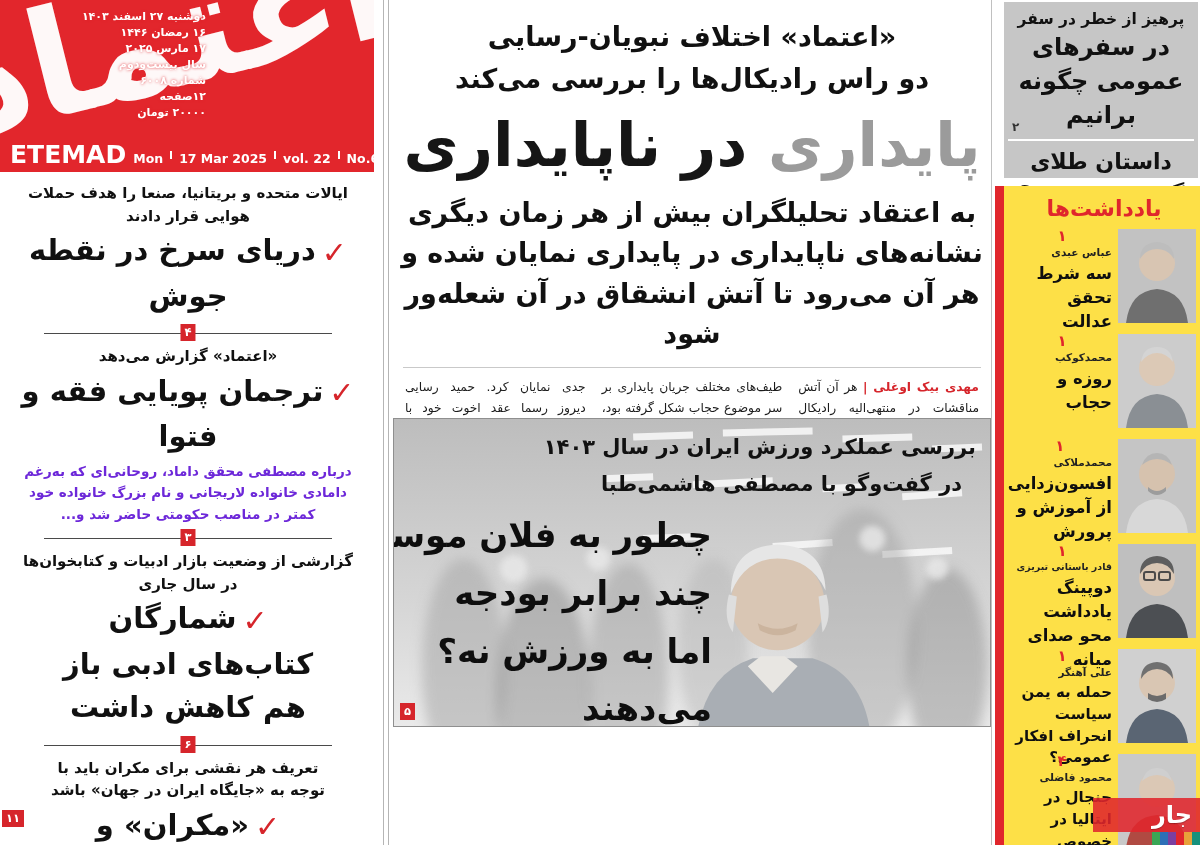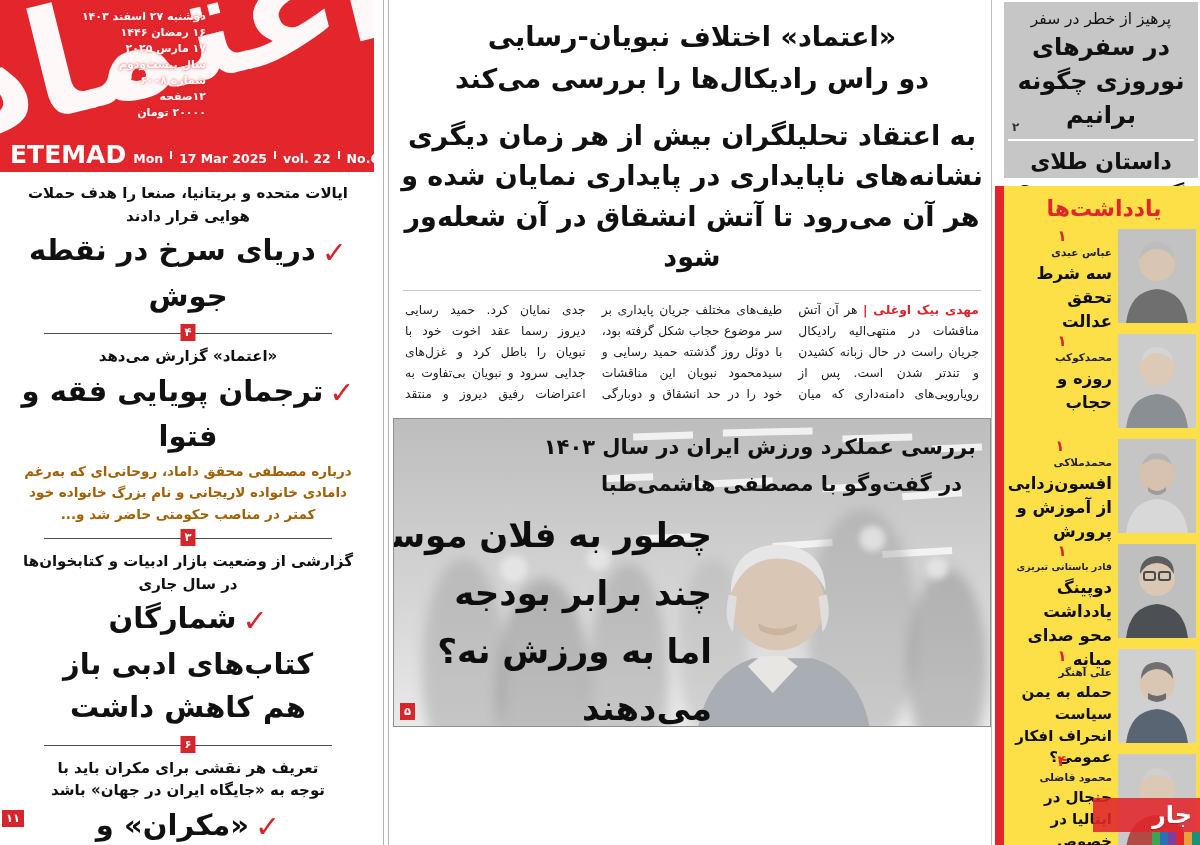--- a/index.html
+++ b/index.html
@@ -17,21 +17,21 @@
   .date-list { position:absolute; top:9px; right:168px; text-align:right; direction:rtl; font-size:11px; font-weight:bold; line-height:1.45; text-shadow:0 0 3px rgba(226,38,44,.9); }
   .latin-line { position:absolute; left:10px; right:6px; bottom:3px; display:flex; align-items:baseline; gap:7px; white-space:nowrap; }
   .latin-logo { font-size:25px; font-weight:bold; letter-spacing:0; }
   .latin-item { font-size:12.5px; font-weight:bold; }
   .sq { width:8px; height:8px; border:1.5px solid #fff; display:inline-block; align-self:center; }
 
   
   .left-col { position:absolute; left:0; top:182px; width:376px; direction:rtl; text-align:center; }
   .l-kicker { font-size:15px; font-weight:bold; line-height:1.5; padding:0 14px; }
   .l-head { font-size:29px; font-weight:bold; line-height:1.5; padding:2px 8px; }
-  .l-sub { font-size:13.5px; font-weight:bold; line-height:1.6; color:#a16207; padding:0 16px; }
+  .l-sub { font-size:13.5px; font-weight:bold; line-height:1.6; color:#6d28d9; padding:0 16px; }
   .check { color:#d6252b; font-size:30px; font-weight:bold; margin-left:6px; vertical-align:middle; }
   .ldiv { position:relative; border-top:1.5px solid #4a4a4a; margin:13px 44px 11px; }
   .pbadge { background:#d6252b; color:#fff; font-weight:bold; font-size:11.5px; padding:1px 4px; line-height:1.3; display:inline-block; }
   .ldiv .pbadge { position:absolute; left:50%; top:-10px; transform:translateX(-50%); }
   .corner-badge { position:absolute; left:2px; top:810px; }
 
   
   .center-col { position:absolute; left:393px; top:0; width:598px; direction:rtl; text-align:center; }
   .top-kicker { font-size:27px; font-weight:bold; line-height:1.55; margin-top:16px; }
   .main-head { font-size:60px; font-weight:bold; line-height:1.05; margin-top:14px; letter-spacing:-1px; }
@@ -46,21 +46,21 @@
   .photo-story { position:absolute; left:393px; top:418px; width:598px; height:309px; border:1px solid #8f8f8f; overflow:hidden; background:linear-gradient(180deg,#c2c2c2 0%,#d8d8d8 40%,#ececec 75%,#f4f4f4 100%); }
   .photo-art { position:absolute; inset:0; }
   .photo-kicker { position:absolute; top:10px; right:14px; direction:rtl; text-align:right; font-size:21px; font-weight:bold; line-height:1.75; color:#111; }
   .photo-kicker .k2 { padding-right:14px; display:block; }
   .photo-head { position:absolute; top:88px; right:278px; direction:rtl; text-align:right; font-size:34px; font-weight:bold; line-height:1.7; color:#0e0e0e; white-space:nowrap; }
   .photo-badge { position:absolute; left:6px; bottom:6px; }
 
   
   .sidebar { position:absolute; left:993px; top:0; width:207px; height:845px; }
   .teasers { position:absolute; left:11px; top:2px; right:2px; height:176px; background:#c6c6c6; direction:rtl; text-align:center; padding-top:8px; }
-  .t-kicker { font-size:15.5px; font-weight:normal; }
+  .t-kicker { font-size:15.5px; font-weight:bold; }
   .t-box { position:relative; padding:0 8px; }
   .t-title { font-size:24px; font-weight:bold; line-height:1.42; margin-top:2px; }
   .t-title2 { font-size:22px; font-weight:bold; line-height:1.5; margin-top:4px; }
   .t-page { position:absolute; left:8px; bottom:-2px; font-size:12px; font-weight:bold; color:#333; }
   .t-sep { height:2px; background:#fff; margin:7px 4px 3px; }
 
   .notes { position:absolute; left:2px; top:186px; right:0; bottom:0; background:#fde047; padding:10px 4px 0 4px; direction:rtl; }
   .notes::after { content:""; position:absolute; right:auto; left:0; top:0; bottom:0; width:9px; background:#e0262c; }
   .notes-inner { margin-left:13px; }
   .notes-title { color:#e0262c; font-size:22px; font-weight:bold; text-align:center; margin-bottom:8px; }
@@ -141,20 +141,24 @@
     <div class="l-head" style="padding:2px 48px;"><span class="check">✓</span><span>«مکران» و جانمایی در نظم ژئوپلیتیک منطقه</span></div>
   </div>
 
 </div>
 <span class="pbadge corner-badge">۱۱</span>
 
 <div class="center-col">
   <div class="top-kicker">
     <div>«اعتماد» اختلاف نبویان-رسایی</div>
     <div>دو راس رادیکال‌ها را بررسی می‌کند</div>
+  </div>
+  <div class="main-head">
+    <span class="w-gray">پایداری</span>
+    <span class="w-black">در ناپایداری</span>
   </div>
   <div class="deck">به اعتقاد تحلیلگران بیش از هر زمان دیگری نشانه‌های ناپایداری در پایداری نمایان شده و هر آن می‌رود تا آتش انشقاق در آن شعله‌ور شود</div>
   <div class="body-wrap">
     <p class="body-text"><span class="byline">مهدی بیک اوغلی |</span><span> هر آن آتش مناقشات در منتهی‌الیه رادیکال جریان راست در حال زبانه کشیدن و تندتر شدن است. پس از رویارویی‌های دامنه‌داری که میان طیف‌های مختلف جریان پایداری بر سر موضوع حجاب شکل گرفته بود، با دوئل روز گذشته حمید رسایی و سیدمحمود نبویان این مناقشات خود را در حد انشقاق و دوبارگی جدی نمایان کرد. حمید رسایی دیروز رسما عقد اخوت خود با نبویان را باطل کرد و غزل‌های جدایی سرود و نبویان بی‌تفاوت به اعتراضات رفیق دیروز و منتقد امروز بر مواضع قبل خود پافشاری کرد انگار نه انگار که این اسامی و این نام‌ها، سال‌ها در کنار هم ابتدا اصلاح‌طلبان را به کنج عزلت کشانده، اصولگرایان سنتی را کنار زده و دام‌های مستمر برای نواصولگرایان تنیده بودند. امروز در مکری خودساخته گرفتار شده و «پایداری»شان به ورطه «ناپایداری» غلتیده است. در واقع جریانی که خود محصول انشقاق در جبهه اصولگرایی است، می‌رود تا یک انشقاق دیگر را نیز در درون خود تجربه کند. تجربه‌ای که هر چند ریشه‌های آن به ایام انتخابات مجلس دوازدهم و قرار گرفتن برخی نمایندگان جریان پایداری... </span></p>
   </div>
 </div>
 
 <div class="photo-story">
   <svg class="photo-art" viewBox="0 0 598 412" xmlns="http://www.w3.org/2000/svg">
     <defs>
@@ -229,21 +233,21 @@
     <div>می‌دهند</div>
   </div>
   <span class="pbadge photo-badge">۵</span>
 </div>
 
 <div class="sidebar">
 
   <div class="teasers">
     <div class="t-kicker">پرهیز از خطر در سفر</div>
     <div class="t-box">
-      <div class="t-title">در سفرهای نوروزی چگونه برانیم</div>
+      <div class="t-title">در سفرهای عمومی چگونه برانیم</div>
       <span class="t-page">۲</span>
     </div>
     <div class="t-sep"></div>
     <div class="t-box">
       <div class="t-title2">داستان طلای گمشده چیست؟</div>
       <span class="t-page">۸</span>
     </div>
   </div>
 
   <div class="notes">

